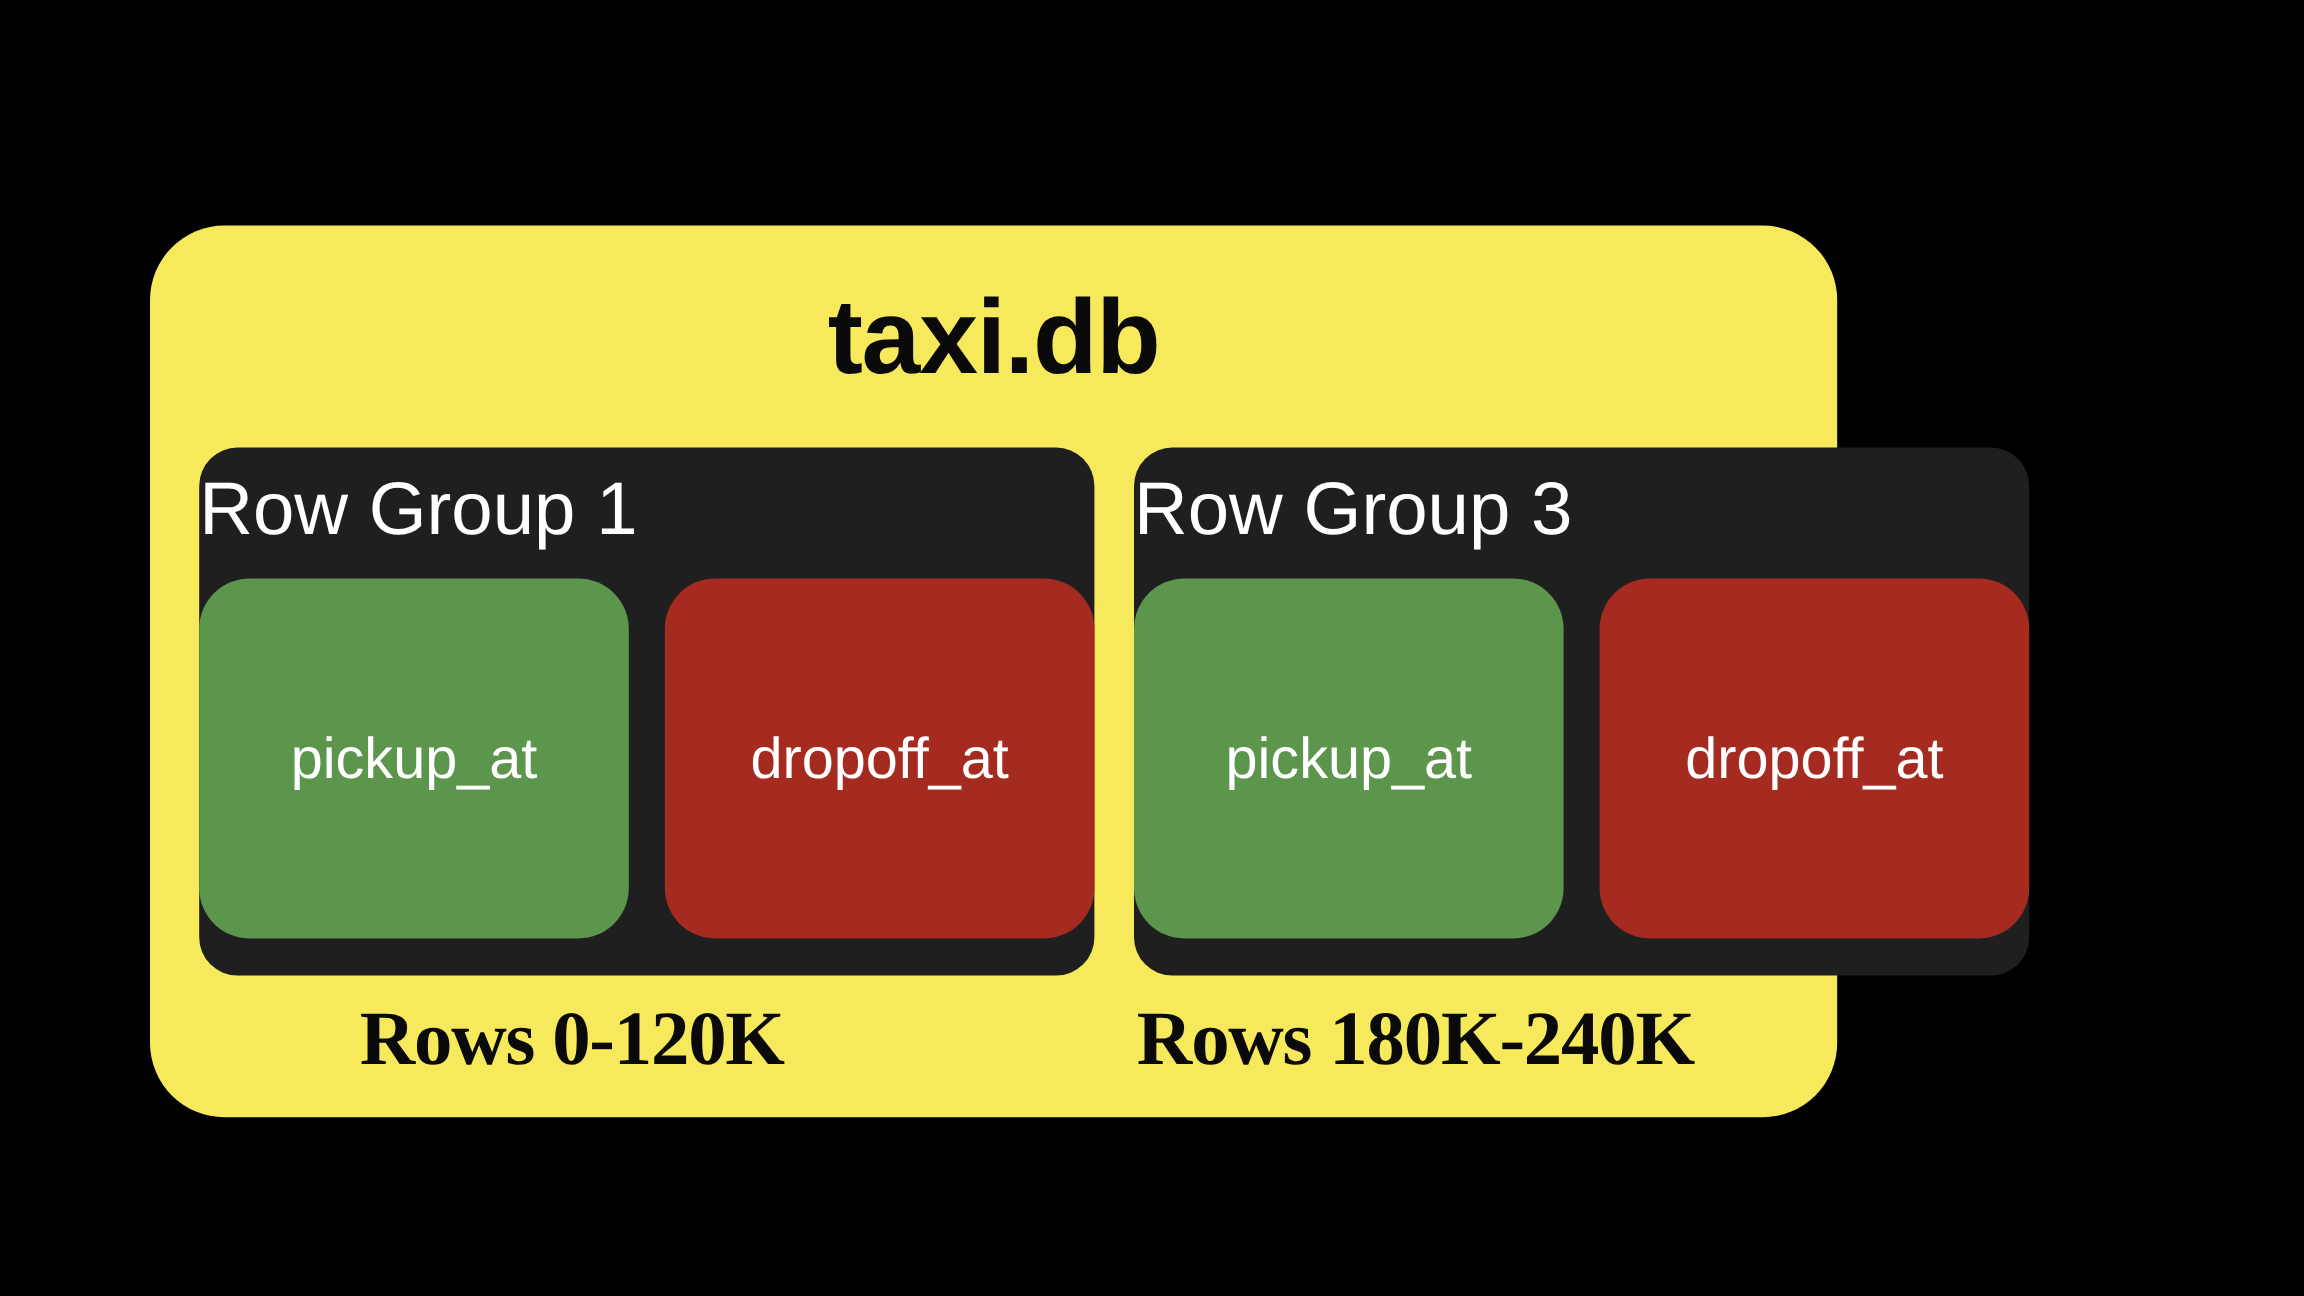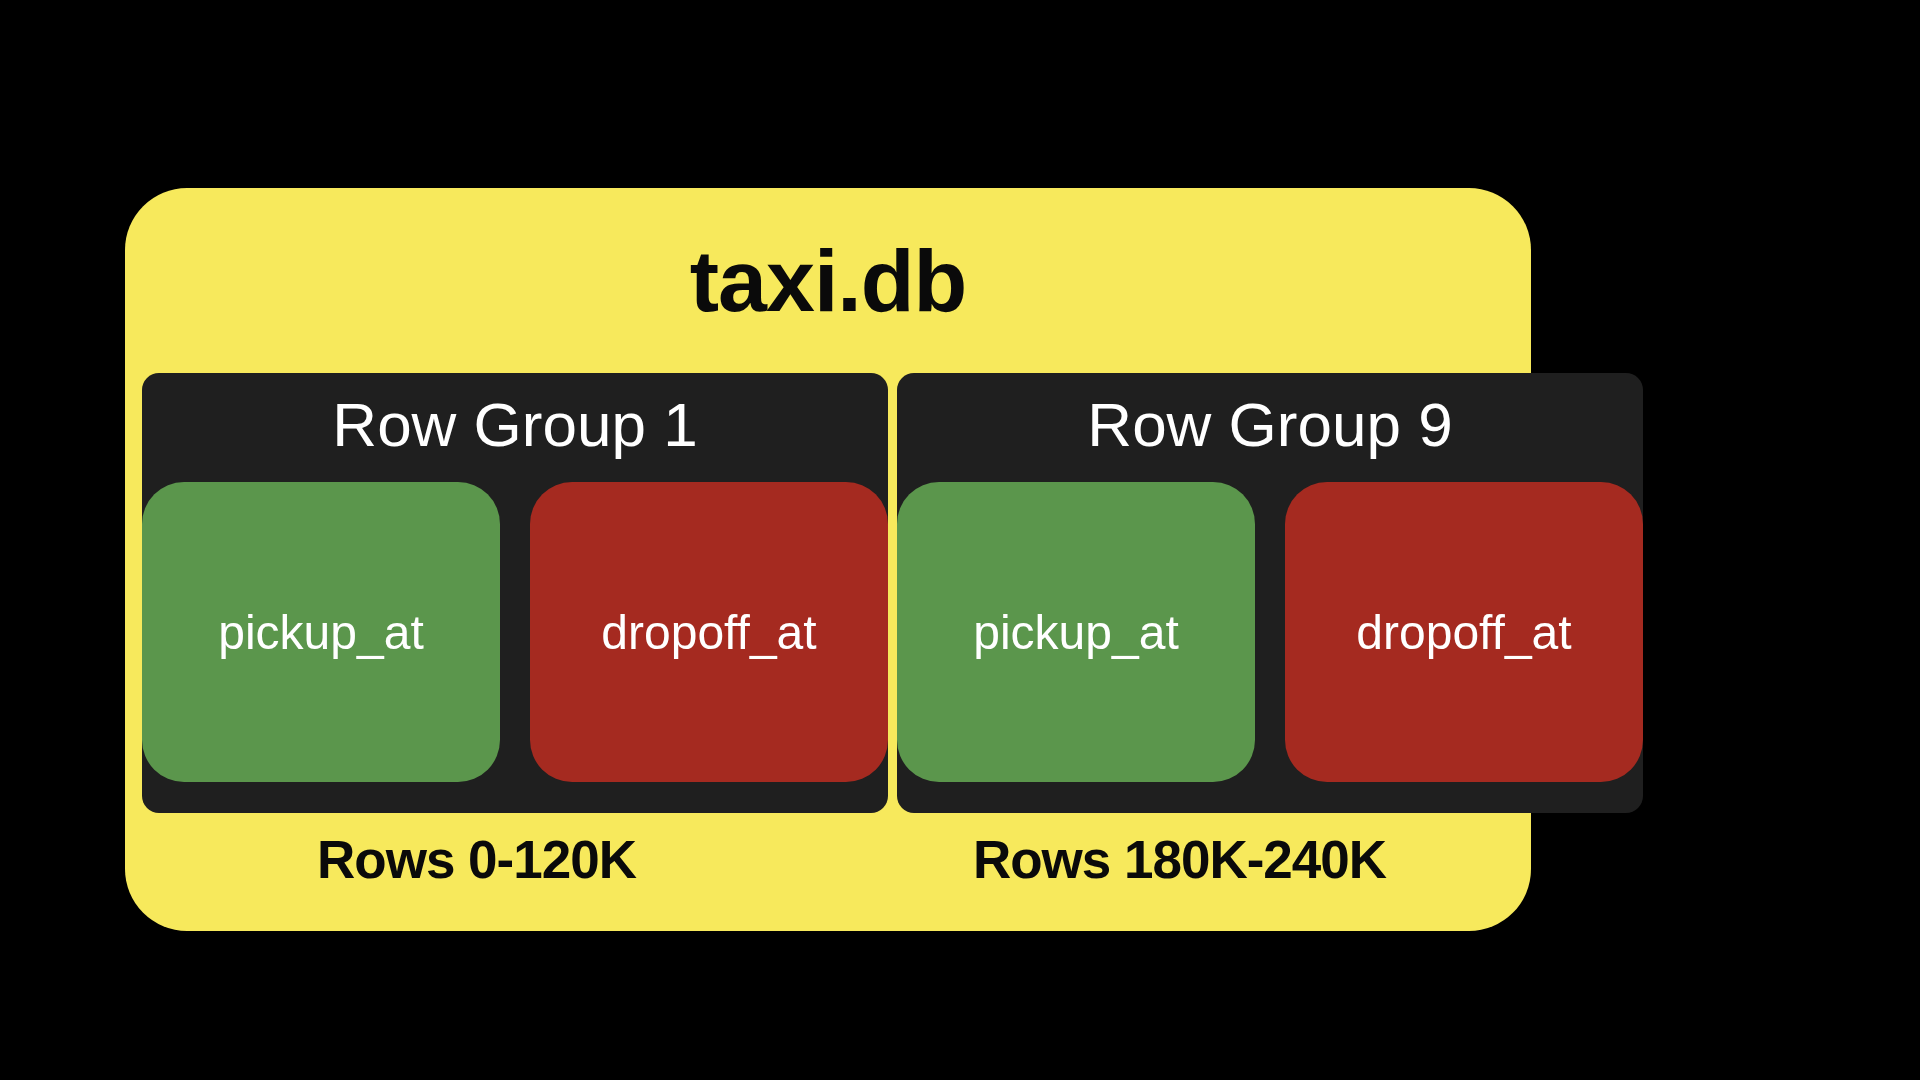--- a/index.html
+++ b/index.html
@@ -49,25 +49,26 @@
   }
   .groups-row {
     display: flex;
     gap: 9px;
     padding: 0 17px;
     height: 440px;
   }
   .row-group {
     flex: 1 1 0;
     background: var(--row-group-fill);
-    border-radius: 17px;
+    border-radius: 32px;
     display: flex;
     flex-direction: column;
-    align-items: center;
+    align-items: flex-start;
     padding-top: 16px;
+    margin-left: 24px;
   }
   .rg-title {
     color: var(--group-text);
     font-size: 62px;
     font-weight: 400;
     line-height: 1.15;
   }
   .cols {
     display: flex;
     gap: 30px;
@@ -88,24 +89,25 @@
   .fill-red   { background: var(--dropoff-fill); }
   .labels-row {
     display: flex;
     margin-top: 16px;
     flex: 1;
     align-items: flex-start;
   }
   .range-label {
     flex: 1 1 0;
     text-align: center;
-    font-size: 53px;
+    font-size: 64px;
     font-weight: 700;
     color: var(--range-text);
     letter-spacing: -1px;
+    font-family: Liberation Serif, serif;
   }
 </style>
 </head>
 <body>
 
 <div class="stage">
   <div class="db-file">
 
     <div class="db-title">taxi.db</div>
 
@@ -113,21 +115,21 @@
 
       <section class="row-group">
         <header class="rg-title">Row Group 1</header>
         <div class="cols">
           <div class="col fill-green">pickup_at</div>
           <div class="col fill-red">dropoff_at</div>
         </div>
       </section>
 
       <section class="row-group">
-        <header class="rg-title">Row Group 9</header>
+        <header class="rg-title">Row Group 3</header>
         <div class="cols">
           <div class="col fill-green">pickup_at</div>
           <div class="col fill-red">dropoff_at</div>
         </div>
       </section>
 
     </div>
 
     <div class="labels-row">
       <div class="range-label">Rows 0-120K</div>

